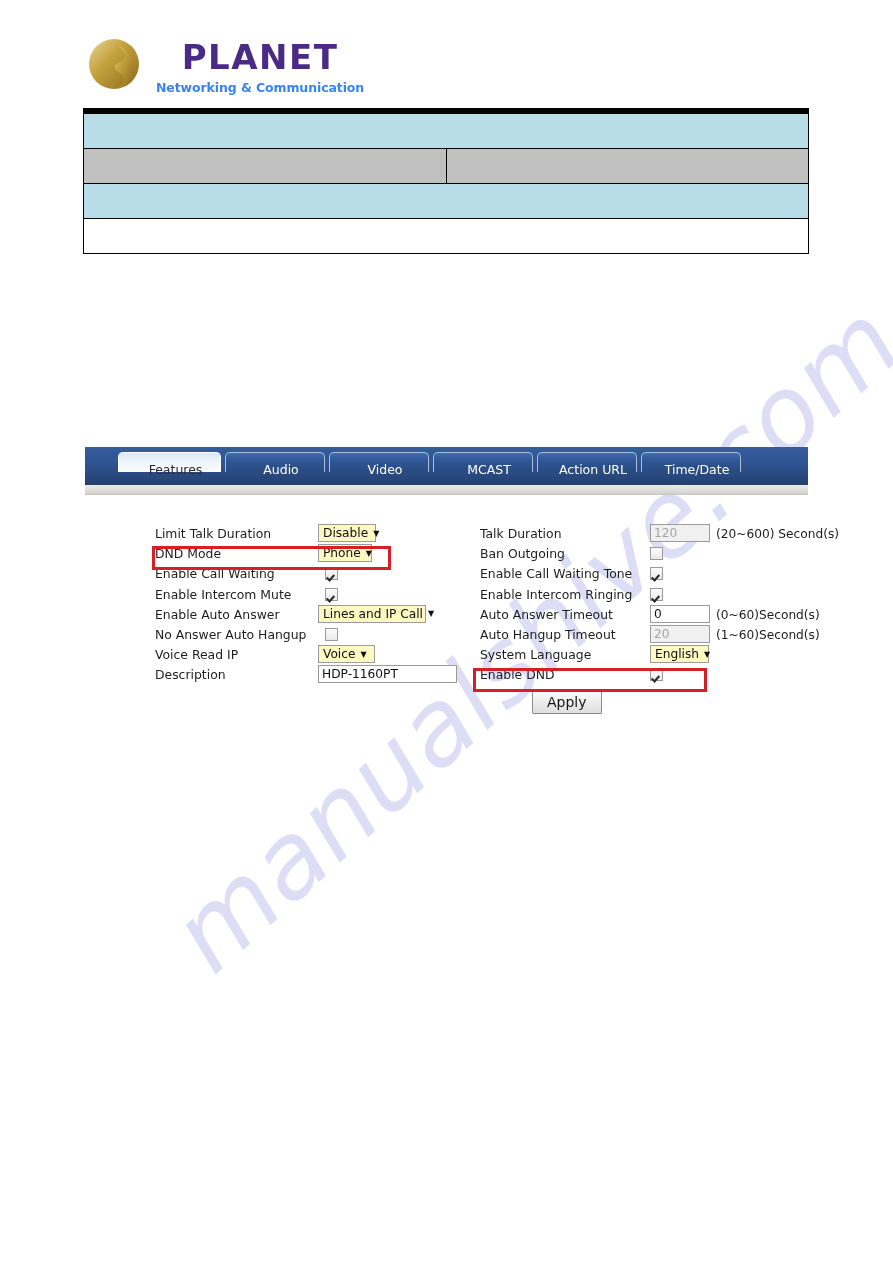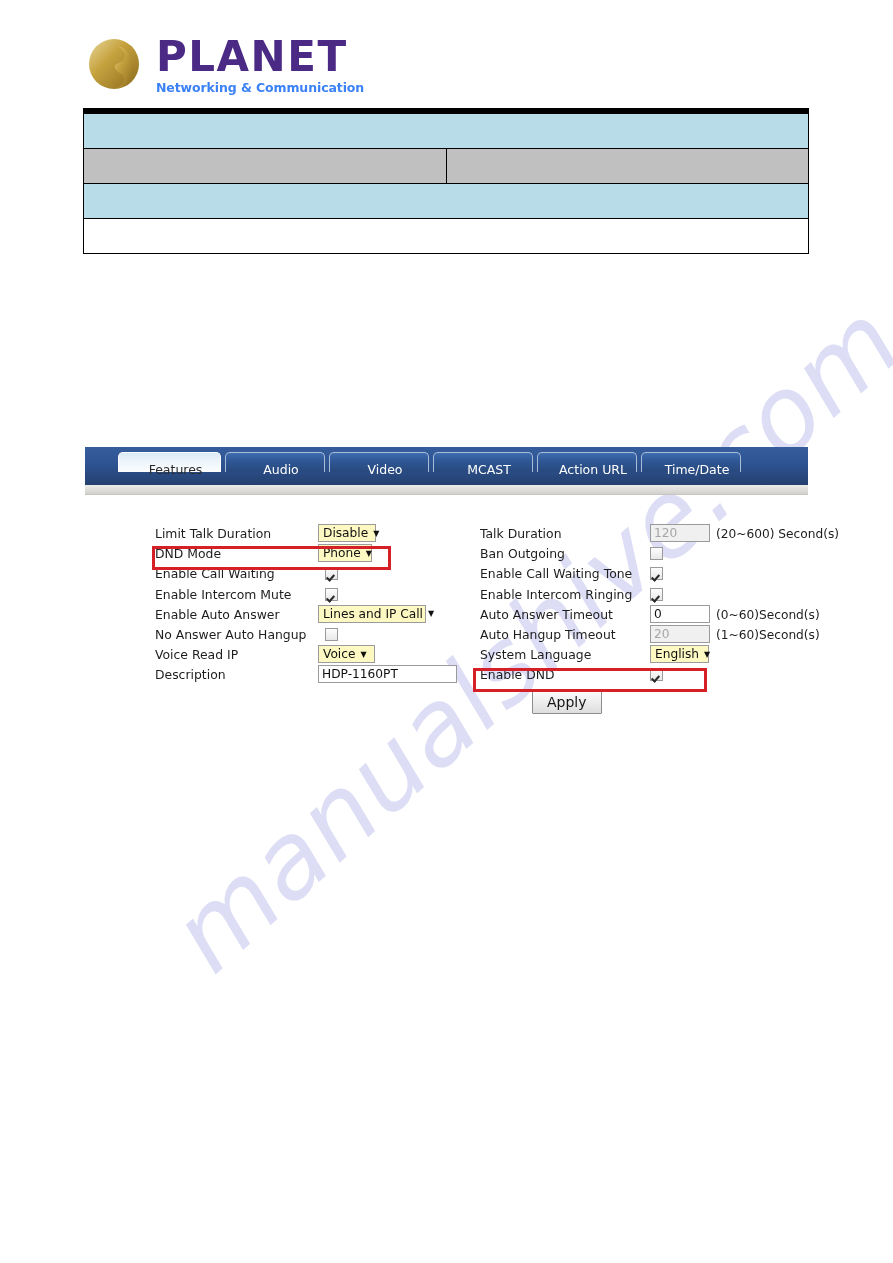--- a/index.html
+++ b/index.html
@@ -54,25 +54,26 @@
     left: 0; top: 3px;
     width: 52px; height: 52px;
   }
   #logo-word {
     position: absolute;
     left: 68px; top: 0px;
   }
   #logo-word .pl-main {
     display: block;
     font-family: "DejaVu Sans", sans-serif;
-    font-size: 42px;
+    font-size: 34px;
     font-weight: bold;
     color: #4b2a86;
     letter-spacing: 1.5px;
     line-height: 44px;
+    text-align: center;
   }
   #logo-word .pl-sub {
     display: block;
     font-family: "DejaVu Sans", sans-serif;
     font-size: 12.5px;
     font-weight: bold;
     color: #3b82f6;
     letter-spacing: -0.1px;
     margin-top: 1px;
   }

